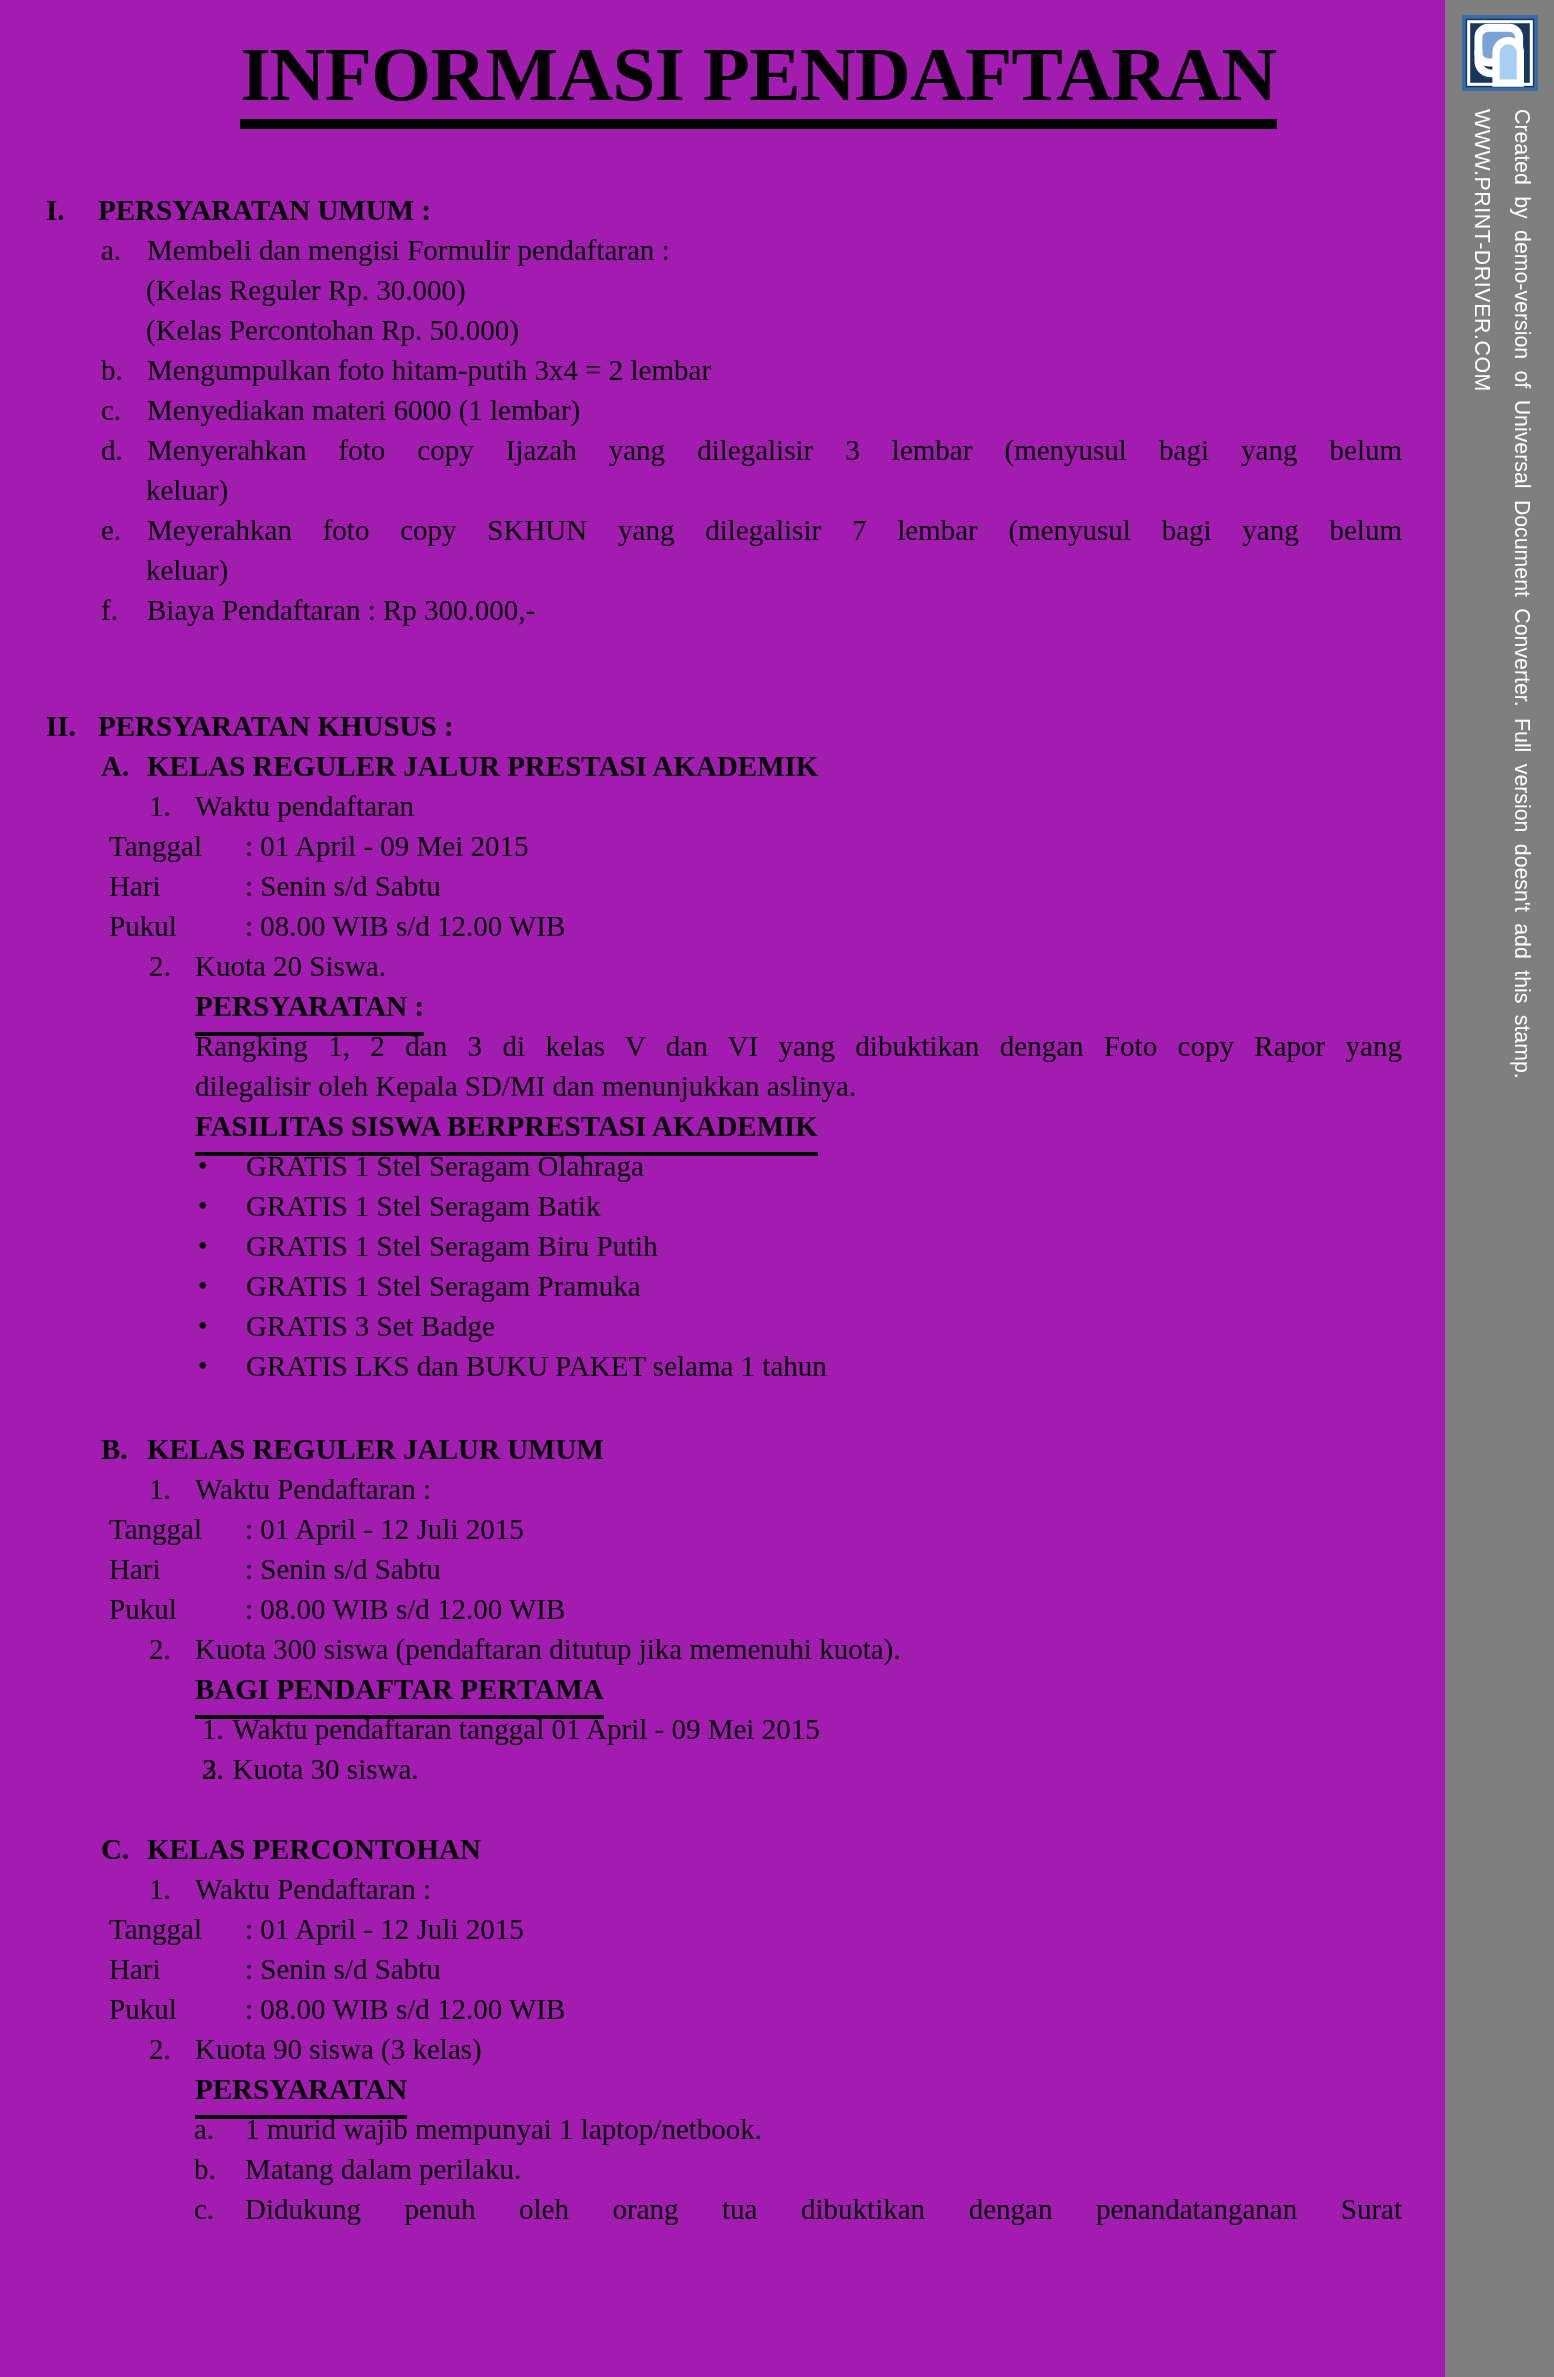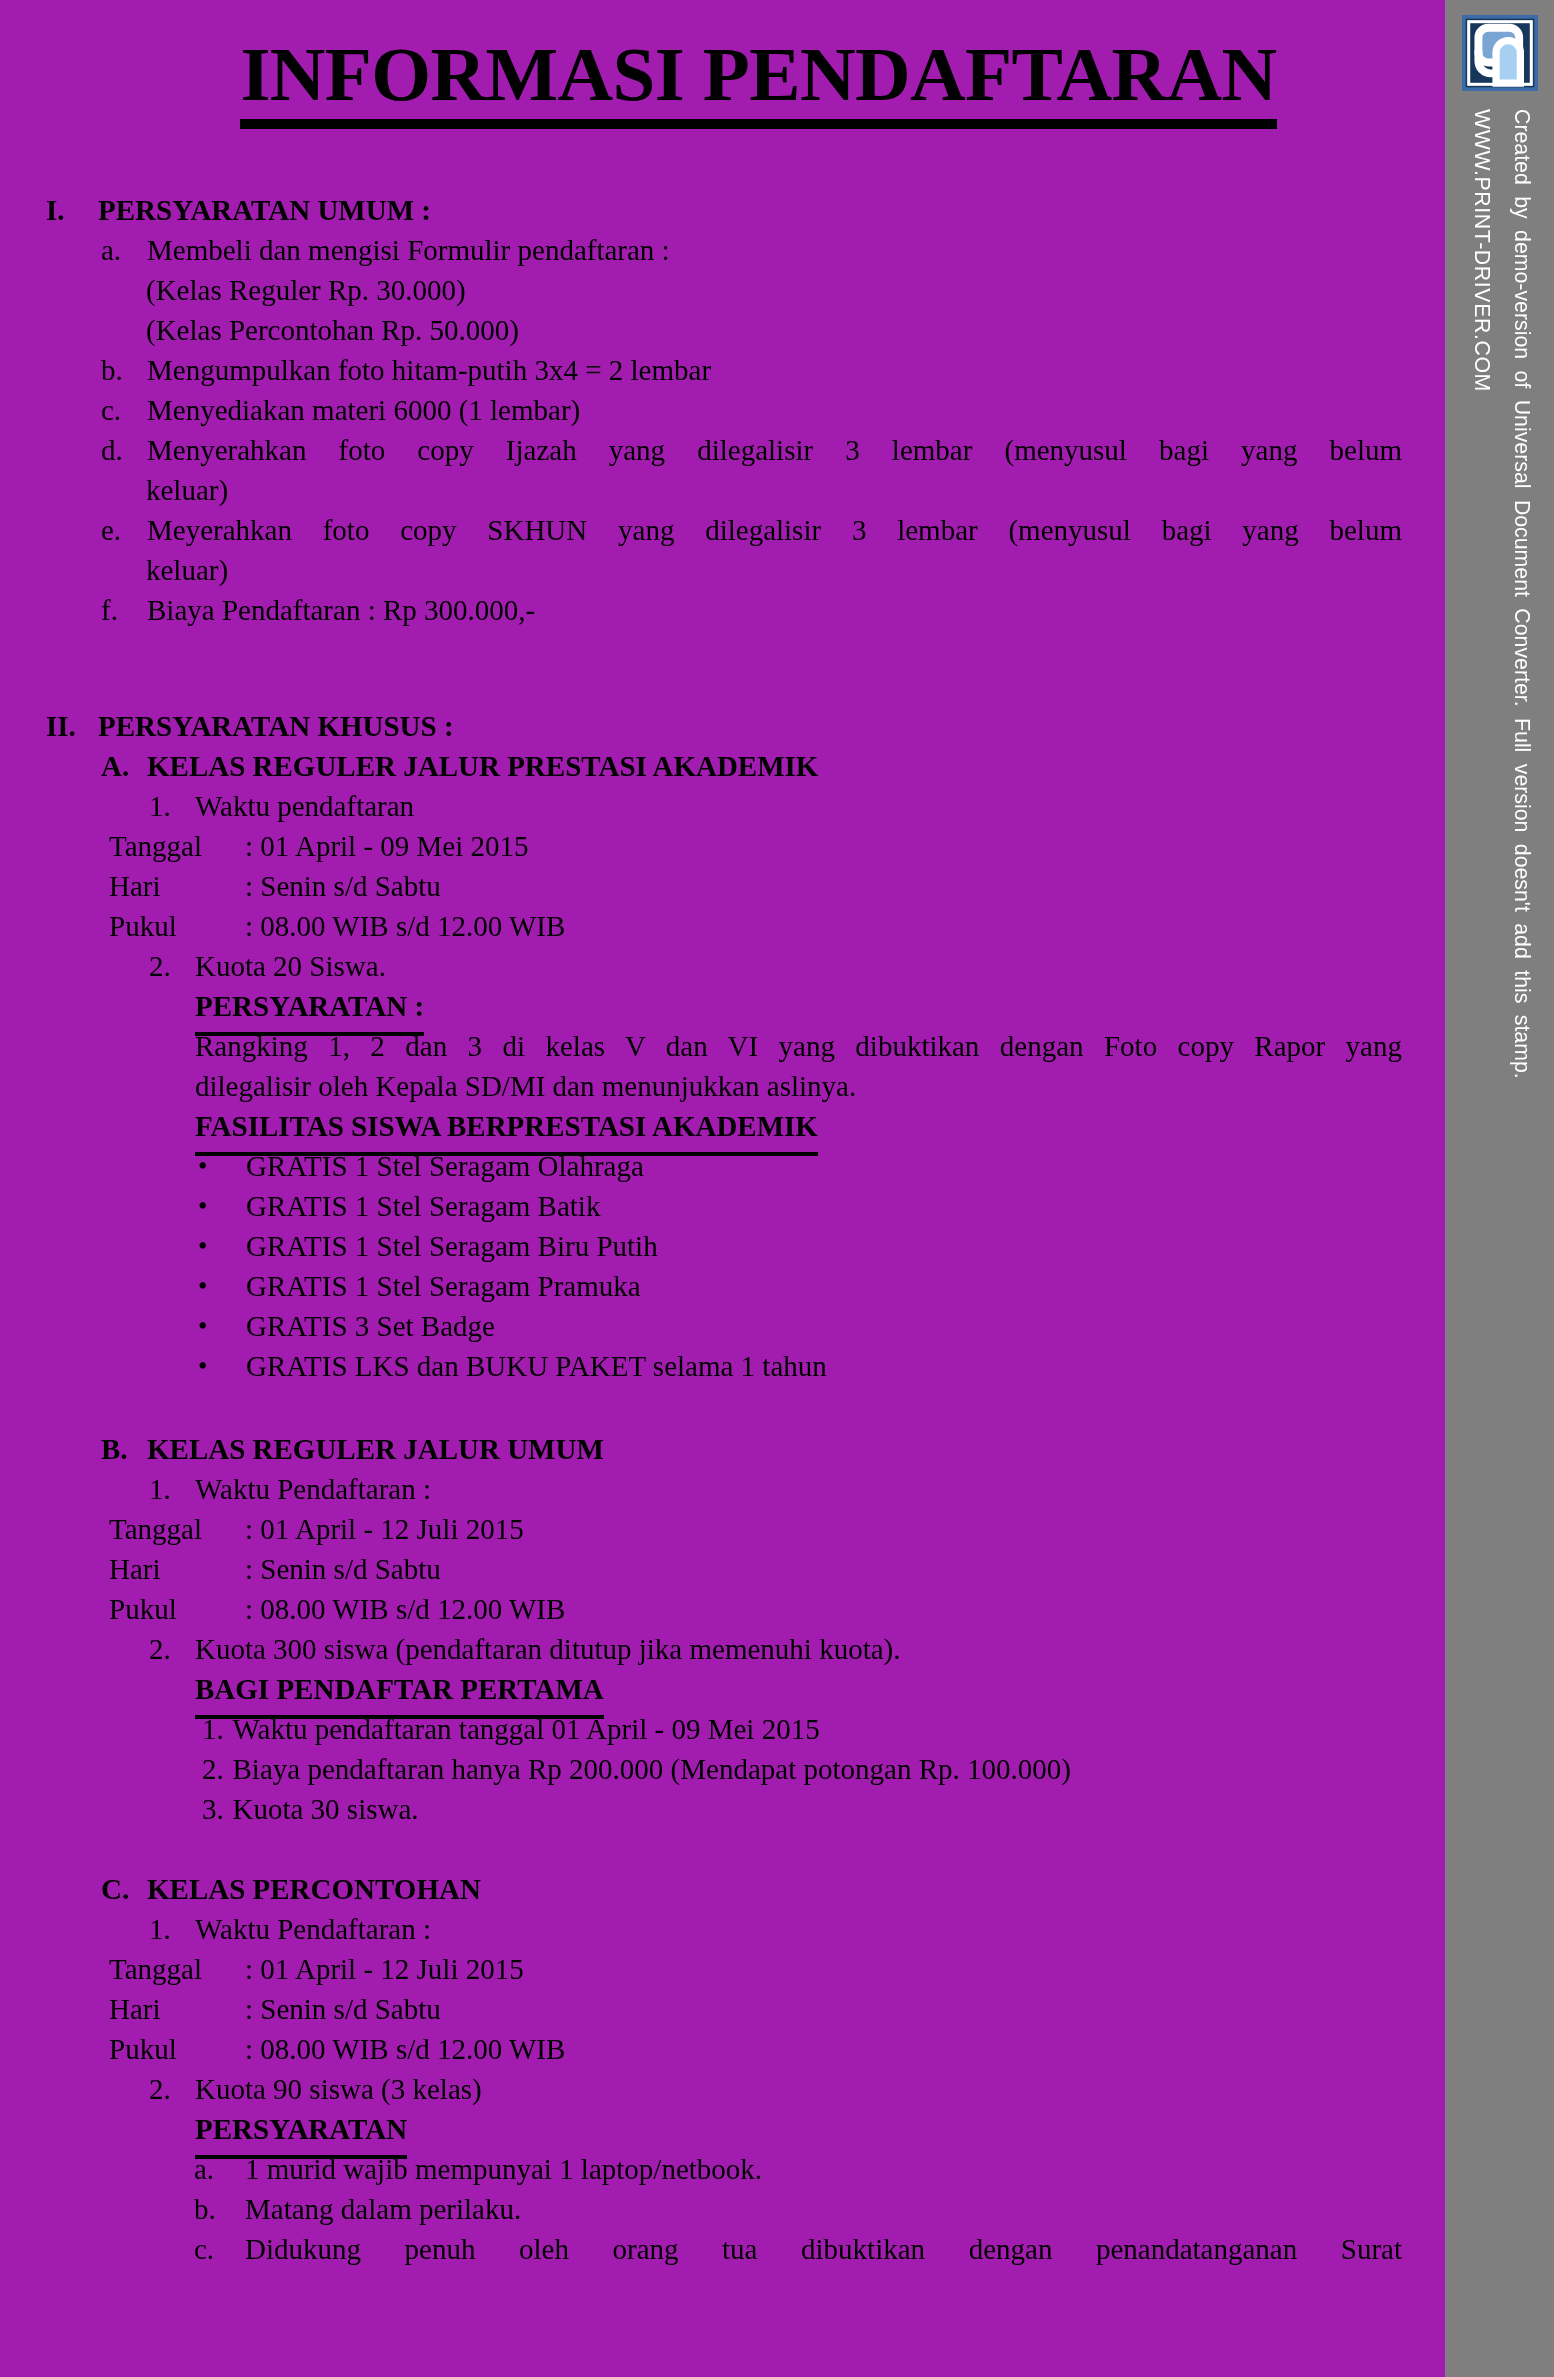--- a/index.html
+++ b/index.html
@@ -56,21 +56,21 @@
       <div class="b t-cont"><span class="txt">(Kelas Percontohan Rp. 50.000)</span></div>
       <div class="b t-alpha"><span class="num">b.</span><span class="txt">Mengumpulkan foto hitam-putih 3x4 = 2 lembar</span></div>
       <div class="b t-alpha"><span class="num">c.</span><span class="txt">Menyediakan materi 6000 (1 lembar)</span></div>
       <div class="b t-alpha jl">
         <span class="num">d.</span>
         <span class="txt">Menyerahkan foto copy Ijazah yang dilegalisir 3 lembar (menyusul bagi yang belum</span>
       </div>
       <div class="b t-cont"><span class="txt">keluar)</span></div>
       <div class="b t-alpha jl">
         <span class="num">e.</span>
-        <span class="txt">Meyerahkan foto copy SKHUN yang dilegalisir 3 lembar (menyusul bagi yang belum</span>
+        <span class="txt">Meyerahkan foto copy SKHUN yang dilegalisir 7 lembar (menyusul bagi yang belum</span>
       </div>
       <div class="b t-cont"><span class="txt">keluar)</span></div>
       <div class="b t-alpha"><span class="num">f.</span><span class="txt">Biaya Pendaftaran : Rp 300.000,-</span></div>
       <div class="b t-spacer" style="height: 76px;"></div>
       <div class="b t-section"><span class="num">II.</span><span class="txt">PERSYARATAN KHUSUS :</span></div>
       <div class="b t-sub"><span class="num">A.</span><span class="txt">KELAS REGULER JALUR PRESTASI AKADEMIK</span></div>
       <div class="b t-num"><span class="num">1.</span><span class="txt">Waktu pendaftaran</span></div>
       <div class="b t-kv"><span class="k">Tanggal</span><span class="v">: 01 April - 09 Mei 2015</span></div>
       <div class="b t-kv"><span class="k">Hari</span><span class="v">: Senin s/d Sabtu</span></div>
       <div class="b t-kv"><span class="k">Pukul</span><span class="v">: 08.00 WIB s/d 12.00 WIB</span></div>
@@ -89,21 +89,21 @@
       <div class="b t-bullet"><span class="num">•</span><span class="txt">GRATIS LKS dan BUKU PAKET selama 1 tahun</span></div>
       <div class="b t-spacer" style="height: 43px;"></div>
       <div class="b t-sub"><span class="num">B.</span><span class="txt">KELAS REGULER JALUR UMUM</span></div>
       <div class="b t-num"><span class="num">1.</span><span class="txt">Waktu Pendaftaran :</span></div>
       <div class="b t-kv"><span class="k">Tanggal</span><span class="v">: 01 April - 12 Juli 2015</span></div>
       <div class="b t-kv"><span class="k">Hari</span><span class="v">: Senin s/d Sabtu</span></div>
       <div class="b t-kv"><span class="k">Pukul</span><span class="v">: 08.00 WIB s/d 12.00 WIB</span></div>
       <div class="b t-num"><span class="num">2.</span><span class="txt">Kuota 300 siswa (pendaftaran ditutup jika memenuhi kuota).</span></div>
       <div class="b t-h3u"><span class="txt">BAGI PENDAFTAR PERTAMA</span></div>
       <div class="b t-num2"><span class="num">1.</span><span class="txt">Waktu pendaftaran tanggal 01 April - 09 Mei 2015</span></div>
-      <div class="b t-num2"><span class="num">2.</span><span class="txt">Biaya pendaftaran hanya Rp 200.000 (Mendapat potongan Rp. 100.000)</span></div>
+      <div class="b t-num2"><span class="num">2.</span></div>
       <div class="b t-num2"><span class="num">3.</span><span class="txt">Kuota 30 siswa.</span></div>
       <div class="b t-spacer" style="height: 40px;"></div>
       <div class="b t-sub"><span class="num">C.</span><span class="txt">KELAS PERCONTOHAN</span></div>
       <div class="b t-num"><span class="num">1.</span><span class="txt">Waktu Pendaftaran :</span></div>
       <div class="b t-kv"><span class="k">Tanggal</span><span class="v">: 01 April - 12 Juli 2015</span></div>
       <div class="b t-kv"><span class="k">Hari</span><span class="v">: Senin s/d Sabtu</span></div>
       <div class="b t-kv"><span class="k">Pukul</span><span class="v">: 08.00 WIB s/d 12.00 WIB</span></div>
       <div class="b t-num"><span class="num">2.</span><span class="txt">Kuota 90 siswa (3 kelas)</span></div>
       <div class="b t-h3u"><span class="txt">PERSYARATAN</span></div>
       <div class="b t-alpha3"><span class="num">a.</span><span class="txt">1 murid wajib mempunyai 1 laptop/netbook.</span></div>

